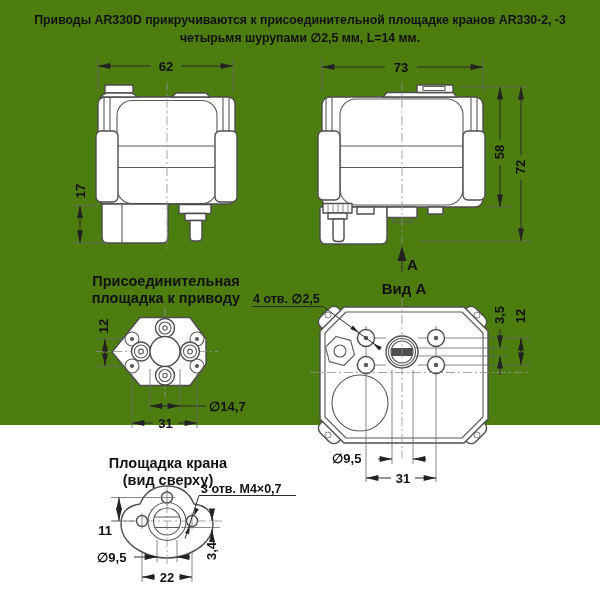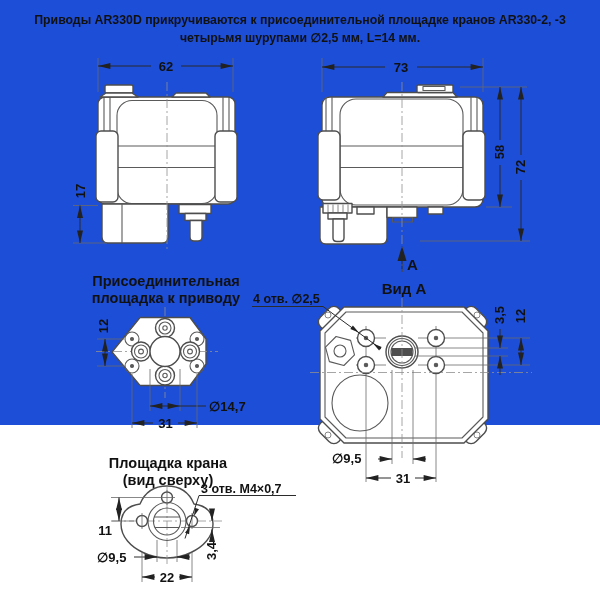--- a/index.html
+++ b/index.html
@@ -1,16 +1,16 @@
 <!DOCTYPE html>
 <html><head>
 <meta charset="utf-8">
 <style>
   html,body{margin:0;padding:0;background:#ffffff;width:600px;height:600px;overflow:hidden;}
-  #stage{width:600px;height:425px;position:relative;background:#1d4ed8;}
+  #stage{width:600px;height:425px;position:relative;background:#4d7c0f;}
   svg{display:block;}
   .olw {fill:#ffffff;stroke:#4d4d4d;stroke-width:1.4;stroke-linejoin:round;}
   .ol2 {fill:none;stroke:#5a5a5a;stroke-width:1.1;stroke-linejoin:round;}
   .thin{fill:none;stroke:#6a6a6a;stroke-width:0.8;}
   .dim {fill:none;stroke:#2b2b2b;stroke-width:1;}
   .cl  {fill:none;stroke:#8f8f8f;stroke-width:0.8;stroke-dasharray:9 3 2 3;}
   .t      {font:700 13px "Liberation Sans",sans-serif;fill:#111;}
   .tlabel {font:700 12.5px "Liberation Sans",sans-serif;fill:#111;}
   .ttitle {font:700 14.5px "Liberation Sans",sans-serif;fill:#111;}
   .tview  {font:700 15px "Liberation Sans",sans-serif;fill:#111;}

